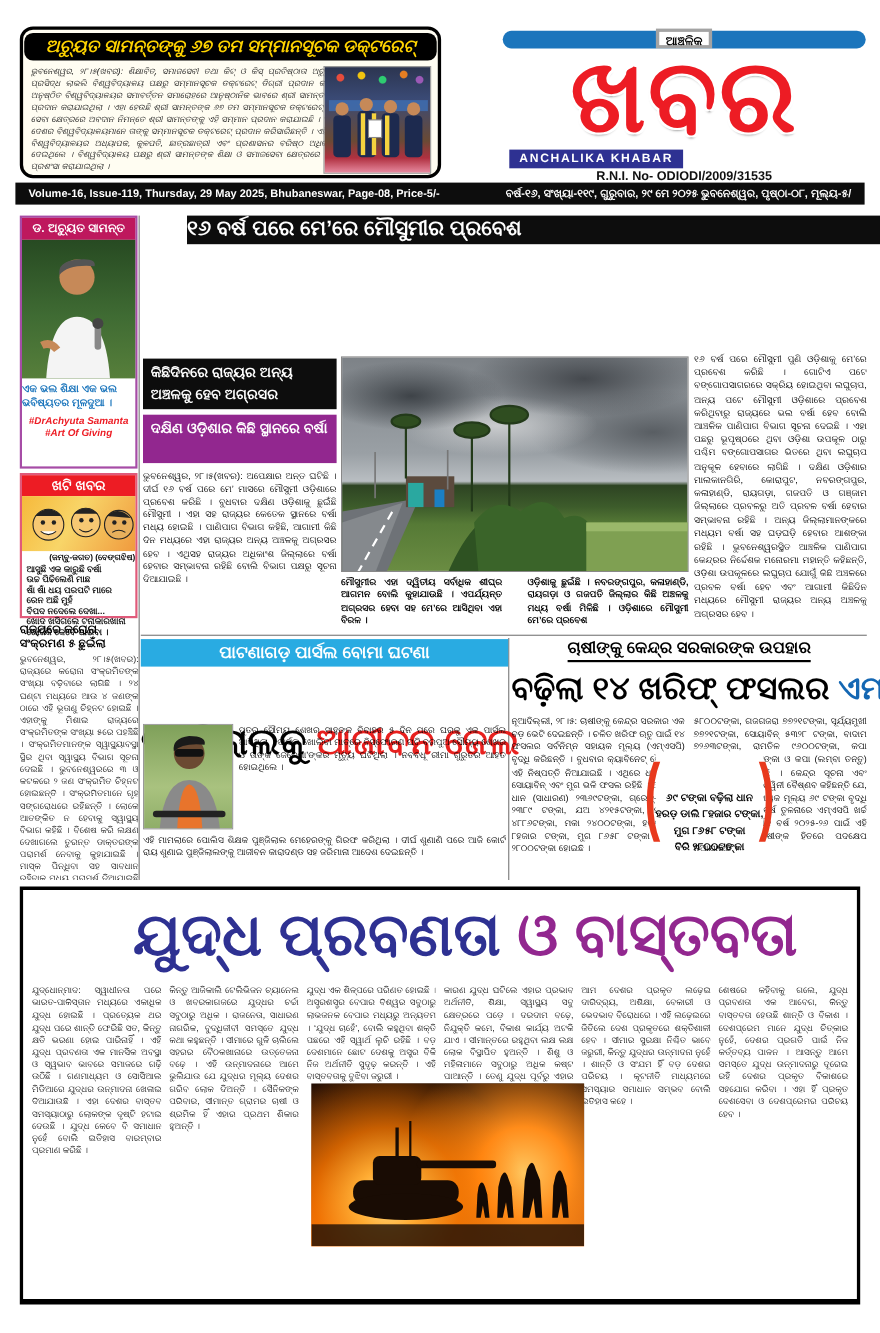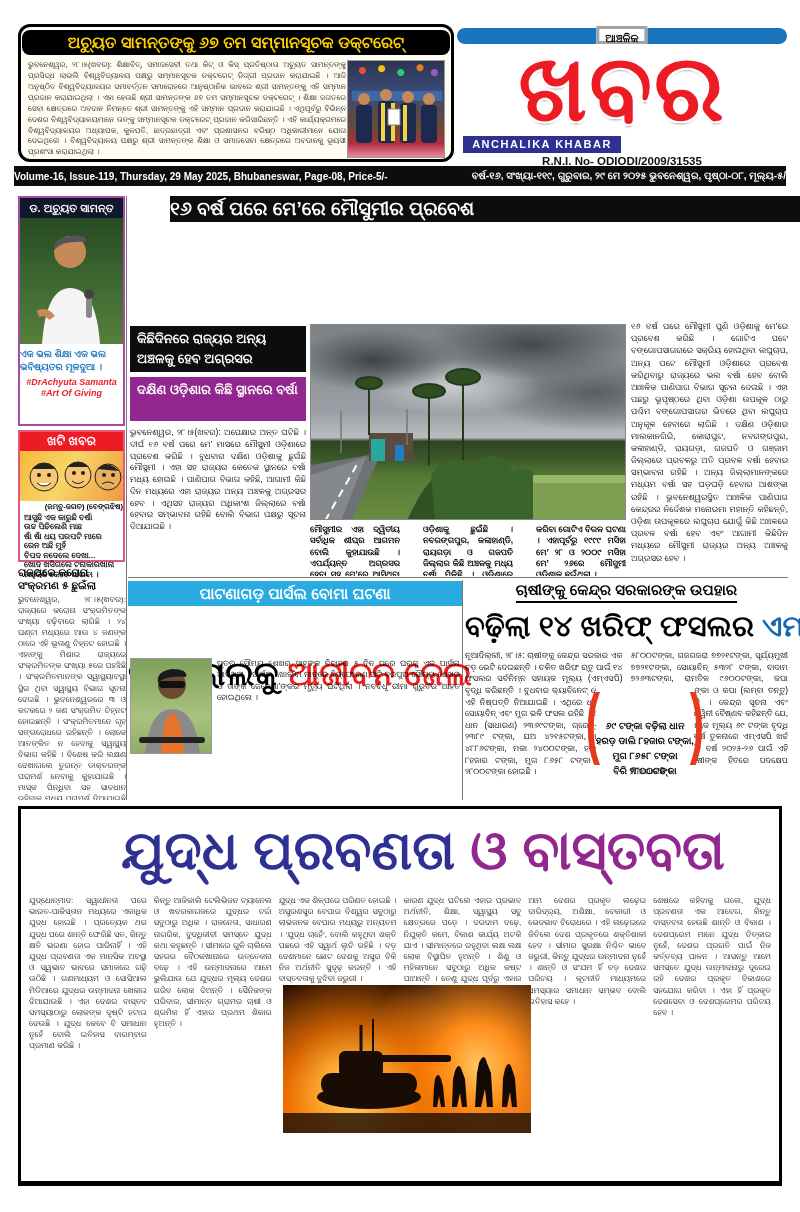--- a/index.html
+++ b/index.html
@@ -1,22 +1,22 @@
 <!DOCTYPE html>
 <html><head>
 <meta charset="utf-8">
 <style>
   * { margin:0; padding:0; box-sizing:border-box; }
   html,body { background:#e8e8e8; }
   body { font-family:"Liberation Sans", sans-serif; }
   .page { position:relative; width:800px; height:1212px; background:#ffffff; margin:0 auto; overflow:hidden; }
 
   
-  .top-article { position:absolute; left:18px; top:24px; width:436px; height:138px;
-    border:3px solid #000; border-radius:12px; background:#fffdf2; padding:3px 1px; }
+  .top-article { position:absolute; left:18px; top:24px; width:383px; height:138px;
+    border:3px solid #000; border-radius:12px; background:#fffdf2; padding:3px 1px;font-style:italic; }
   .ta-title { background:#000; border-radius:8px; color:#ffd400; font-weight:bold;
     font-size:16px; text-align:center; height:25px; line-height:25px; overflow:hidden; }
   .ta-body { position:absolute; left:7px; top:33px; width:318px; height:98px;
     font-size:7.6px; line-height:1.44; text-align:justify; color:#222; overflow:hidden; }
   .ta-photo { position:absolute; right:6px; top:33px; width:98px; height:98px; border:1px solid #999;
     background:
       radial-gradient(circle at 15% 10%, #e74c3c 3px, transparent 4px),
       radial-gradient(circle at 35% 8%, #f1c40f 3px, transparent 4px),
       radial-gradient(circle at 55% 12%, #2ecc71 3px, transparent 4px),
       radial-gradient(circle at 75% 7%, #e67e22 3px, transparent 4px),
@@ -37,31 +37,31 @@
       0 3px 2px rgba(0,0,0,.35); letter-spacing:2px; }
   .mh-subtitle { position:absolute; left:8px; top:122px; width:158px; height:17px;
     background:#2e3192; color:#fff; font-size:11px; font-weight:bold; letter-spacing:1.5px;
     text-align:center; line-height:17px; }
   .mh-rni { position:absolute; left:0; top:141px; width:334px; text-align:center;
     font-size:11.5px; font-weight:bold; color:#111; }
 
   
   .infobar { position:absolute; left:14px; top:166px; width:772px; height:20px; background:#0d0d0d;
     color:#fff; display:flex; justify-content:space-between; align-items:center;
-    padding:0 0; font-size:10px; font-weight:bold; }
+    padding:0 12px; font-size:10px; font-weight:bold; }
 
   
   .rule-v1 { position:absolute; left:126px; top:196px; width:1px; height:604px; background:#777; }
   .rule-h1 { position:absolute; left:128px; top:577px; width:660px; height:1px; background:#777; }
   .rule-v2 { position:absolute; left:462px; top:580px; width:1px; height:220px; background:#777; }
 
   
   .samanta-box { position:absolute; left:18px; top:196px; width:107px; height:230px;
     border:2px solid #a64ca6; background:#fff; }
-  .sb-title { background:#0f172a; color:#fff; font-size:11px; font-weight:bold; text-align:center;
+  .sb-title { background:#be185d; color:#fff; font-size:11px; font-weight:bold; text-align:center;
     height:20px; line-height:20px; overflow:hidden; }
   .sb-photo { position:relative; height:126px; overflow:hidden;
     background:linear-gradient(#274a22, #3f6b33 55%, #577f3b); }
   .sb-caption { color:#1b75bc; font-weight:bold; font-size:9.5px; text-align:left;
     line-height:1.35; white-space:pre-line; padding-top:4px; }
   .sb-hash { color:#ed1c24; font-weight:bold; font-style:italic; font-size:9px;
     text-align:center; line-height:1.3; white-space:pre-line; padding-top:3px; }
 
   .khati-box { position:absolute; left:18px; top:430px; width:107px; height:132px;
     border:2px solid #e05a7a; background:#fff; }
@@ -276,41 +276,41 @@
           <line x1="30" y1="128" x2="30" y2="86"></line>
           <line x1="96" y1="120" x2="96" y2="84"></line>
         </g>
       <rect x="222" y="150" width="94" height="46" fill="#7fa052"></rect>
       <rect x="222" y="150" width="94" height="8" fill="#9ab86a"></rect>
     </svg>
   </div>
   <div class="mn-under">
     <div>ମୌସୁମୀର ଏହା ଦ୍ୱିତୀୟ ସର୍ବାଧିକ ଶୀଘ୍ର ଆଗମନ ବୋଲି କୁହାଯାଉଛି । ଏପର୍ଯ୍ୟନ୍ତ ଅଗ୍ରସର ହେବା ସହ ମେ’ରେ ଆସିଥିବା ଏହା ବିରଳ ।</div>
     <div>ଓଡ଼ିଶାକୁ ଛୁଇଁଛି । ନବରଙ୍ଗପୁର, କଳାହାଣ୍ଡି, ରାୟଗଡ଼ା ଓ ଗଜପତି ଜିଲ୍ଲାର କିଛି ଅଞ୍ଚଳକୁ ମଧ୍ୟ ବର୍ଷା ମିଳିଛି । ଓଡ଼ିଶାରେ ମୌସୁମୀ ମେ’ରେ ପ୍ରବେଶ</div>
-    <div>କରିବା ଗୋଟିଏ ବିରଳ ଘଟଣା । ଏହାପୂର୍ବରୁ ୧୯୯୯ ମସିହା ମେ’ ୨୮ ଓ ୨୦୦୯ ମସିହା ମେ’ ୨୬ରେ ମୌସୁମୀ ଓଡ଼ିଶାକୁ ଛୁଇଁଥିଲା ।</div>
   </div>
   <div class="mn-col-right">୧୬ ବର୍ଷ ପରେ ମୌସୁମୀ ପୁଣି ଓଡ଼ିଶାକୁ ମେ’ରେ ପ୍ରବେଶ କରିଛି । ଗୋଟିଏ ପଟେ ବଙ୍ଗୋପସାଗରରେ ସକ୍ରିୟ ହୋଇଥିବା ଲଘୁଚାପ, ଅନ୍ୟ ପଟେ ମୌସୁମୀ ଓଡ଼ିଶାରେ ପ୍ରବେଶ କରିଥିବାରୁ ରାଜ୍ୟରେ ଭଲ ବର୍ଷା ହେବ ବୋଲି ଆଞ୍ଚଳିକ ପାଣିପାଗ ବିଭାଗ ସୂଚନା ଦେଇଛି । ଏହା ପଛରୁ ଭୂପୃଷ୍ଠରେ ଥିବା ଓଡ଼ିଶା ଉପକୂଳ ଠାରୁ ପଶ୍ଚିମ ବଙ୍ଗୋପସାଗର ଭିତରେ ଥିବା ଲଘୁଚାପ ଅନୁକୂଳ ହେବାରେ ଲାଗିଛି । ଦକ୍ଷିଣ ଓଡ଼ିଶାର ମାଲକାନଗିରି, କୋରାପୁଟ, ନବରଙ୍ଗପୁର, କଳାହାଣ୍ଡି, ରାୟଗଡ଼ା, ଗଜପତି ଓ ଗଞ୍ଜାମ ଜିଲ୍ଲାରେ ପ୍ରବଳରୁ ଅତି ପ୍ରବଳ ବର୍ଷା ହେବାର ସମ୍ଭାବନା ରହିଛି । ଅନ୍ୟ ଜିଲ୍ଲାମାନଙ୍କରେ ମଧ୍ୟମ ବର୍ଷା ସହ ଘଡ଼ଘଡ଼ି ହେବାର ଆଶଙ୍କା ରହିଛି । ଭୁବନେଶ୍ୱରସ୍ଥିତ ଆଞ୍ଚଳିକ ପାଣିପାଗ କେନ୍ଦ୍ରର ନିର୍ଦ୍ଦେଶକ ମନୋରମା ମହାନ୍ତି କହିଛନ୍ତି, ଓଡ଼ିଶା ଉପକୂଳରେ ଲଘୁଚାପ ଯୋଗୁଁ କିଛି ଅଞ୍ଚଳରେ ପ୍ରବଳ ବର୍ଷା ହେବ ଏବଂ ଆଗାମୀ କିଛିଦିନ ମଧ୍ୟରେ ମୌସୁମୀ ରାଜ୍ୟର ଅନ୍ୟ ଅଞ୍ଚଳକୁ ଅଗ୍ରସର ହେବ ।</div>
 
   <div class="pj-banner">ପାଟଣାଗଡ଼ ପାର୍ସଲ ବୋମା ଘଟଣା</div>
   <div class="pj-headline">
     <span>ପୁଞ୍ଜିଲାଲକୁ </span><span class="pj-red">ଆଜୀବନ ଜେଲ</span>
   </div>
   <div class="pj-body">
     <div class="pj-photo">
       <svg width="82" height="96" viewBox="0 0 82 96">
         <circle cx="41" cy="26" r="14" fill="#6b4a32"></circle>
         <path d="M41 10 q-16 2 -14 14 q8 -8 28 -6 q2 -8 -14 -8" fill="#1a1a1a"></path>
         <rect x="28" y="22" width="26" height="7" rx="3" fill="#111"></rect>
         <path d="M14 96 q4 -46 27 -46 q24 0 28 46 z" fill="#8a8a8a"></path>
         <path d="M30 96 q2 -40 11 -42 q10 2 12 42 z" fill="#e8742c"></path>
         <rect x="8" y="78" width="66" height="6" rx="3" fill="#222"></rect>
       </svg>
     </div>
     <div class="pj-col">ପୁତ୍ର ସୌମ୍ୟ ଶେଖର ସାହୁଙ୍କ ବିବାହର ୫ ଦିନ ପରେ ଘରକୁ ଏକ ପାର୍ସଲ ଆସିଥିଲା । ପାର୍ସଲ ଖୋଲିବା ମାତ୍ରେ ବିସ୍ଫୋରଣ ଘଟି ବରପୁଅ ସୌମ୍ୟ ଶେଖର ଓ ତାଙ୍କ ଜେଜେମା’ଙ୍କର ମୃତ୍ୟୁ ଘଟିଥିଲା । ନବବଧୂ ରୀମା ଗୁରୁତର ଆହତ ହୋଇଥିଲେ ।</div>
   </div>
+  <div class="pj-bottom">ଏହି ମାମଲାରେ ପୋଲିସ ଶିକ୍ଷକ ପୁଞ୍ଜିଲାଲ ମେହେରଙ୍କୁ ଗିରଫ କରିଥିଲା । ଦୀର୍ଘ ଶୁଣାଣି ପରେ ଆଜି କୋର୍ଟ ରାୟ ଶୁଣାଇ ପୁଞ୍ଜିଲାଲଙ୍କୁ ଆଜୀବନ କାରାଦଣ୍ଡ ସହ ଜରିମାନା ଆଦେଶ ଦେଇଛନ୍ତି ।</div>
 
   <div class="msp-kicker">
     <span>ଚାଷୀଙ୍କୁ କେନ୍ଦ୍ର ସରକାରଙ୍କ ଉପହାର</span>
   </div>
   <div class="msp-headline">
     <span>ବଢ଼ିଲା ୧୪ ଖରିଫ୍ ଫସଲର </span><span class="msp-blue">ଏମ୍ଏସପି</span>
   </div>
   <div class="msp-body">
     <div class="msp-col">ନୂଆଦିଲ୍ଲୀ, ୨୮।୫: ଚାଷୀଙ୍କୁ କେନ୍ଦ୍ର ସରକାର ଏକ ବଡ଼ ଭେଟି ଦେଇଛନ୍ତି । ଚଳିତ ଖରିଫ ଋତୁ ପାଇଁ ୧୪ ଫସଲର ସର୍ବନିମ୍ନ ସହାୟକ ମୂଲ୍ୟ (ଏମ୍ଏସପି) ବୃଦ୍ଧି କରିଛନ୍ତି । ବୁଧବାର କ୍ୟାବିନେଟ୍ ବୈଠକରେ ଏହି ନିଷ୍ପତ୍ତି ନିଆଯାଇଛି । ଏଥିରେ ଧାନ, କପା, ସୋୟାବିନ୍ ଏବଂ ମୁଗ ଭଳି ଫସଲ ରହିଛି । ଅନୁସାରେ ଧାନ (ସାଧାରଣ) ୨୩୬୯ଟଙ୍କା, ଗ୍ରେଡ୍-ଏ ଧାନ ୨୩୮୯ ଟଙ୍କା, ଯଅ ୪୨୧୫ଟଙ୍କା, ମାଣ୍ଡିଆ ୪୮୮୬ଟଙ୍କା, ମକା ୨୪୦୦ଟଙ୍କା, ହରଡ଼ ଡାଲି ୮ହଜାର ଟଙ୍କା, ମୁଗ ୮୬୫୮ ଟଙ୍କା ଓ ବିରି ୨୮୦୦ଟଙ୍କା ହୋଇଛି ।</div>
     <div class="msp-col">୫୮୦୦ଟଙ୍କା, ଗଜଗଜରା ୭୭୨୧ଟଙ୍କା, ସୂର୍ଯ୍ୟମୁଖୀ ୭୭୨୧ଟଙ୍କା, ସୋୟାବିନ୍ ୫୩୨୮ ଟଙ୍କା, ବାଦାମ ୭୨୬୩ଟଙ୍କା, ରାମତିଳ ୯୬୦୦ଟଙ୍କା, କପା (ମଧ୍ୟମ) ୭୭୧୦ ଟଙ୍କା ଓ କପା (ଲମ୍ବା ତନ୍ତୁ) ୮୧୧୦ଟଙ୍କା ହୋଇଛି । କେନ୍ଦ୍ର ସୂଚନା ଏବଂ ପ୍ରସାରଣ ମନ୍ତ୍ରୀ ଅଶ୍ୱିନୀ ବୈଷ୍ଣବ କହିଛନ୍ତି ଯେ, ଧାନର ସର୍ବନିମ୍ନ ସହାୟକ ମୂଲ୍ୟ ୬୯ ଟଙ୍କା ବୃଦ୍ଧି କରାଯାଇଛି । ଗଲା ବର୍ଷ ତୁଳନାରେ ଏମ୍ଏସପି ଖର୍ଚ୍ଚ ଅଧିକ ହେବ । ଆର୍ଥିକ ବର୍ଷ ୨୦୨୫-୨୬ ପାଇଁ ଏହି ଘୋଷଣା କରି ଚାଷୀଙ୍କ ହିତରେ ପଦକ୍ଷେପ ନିଆଯାଇଛି ।</div>

